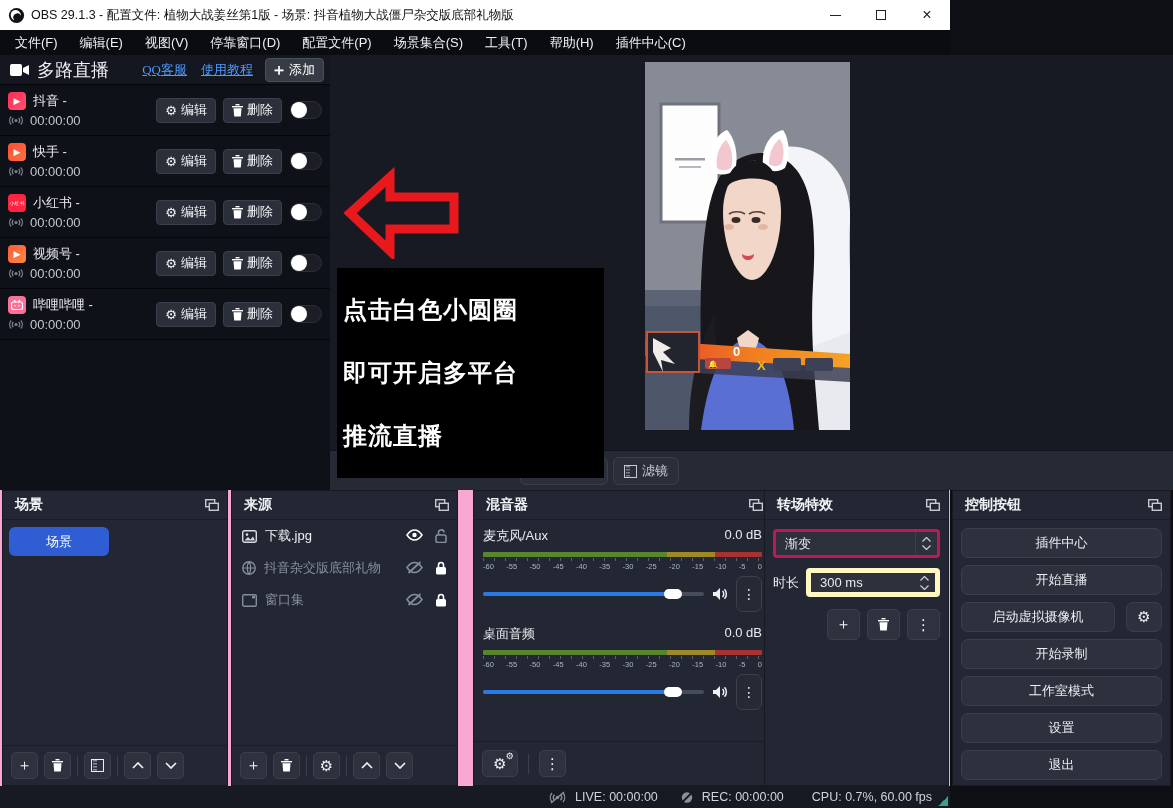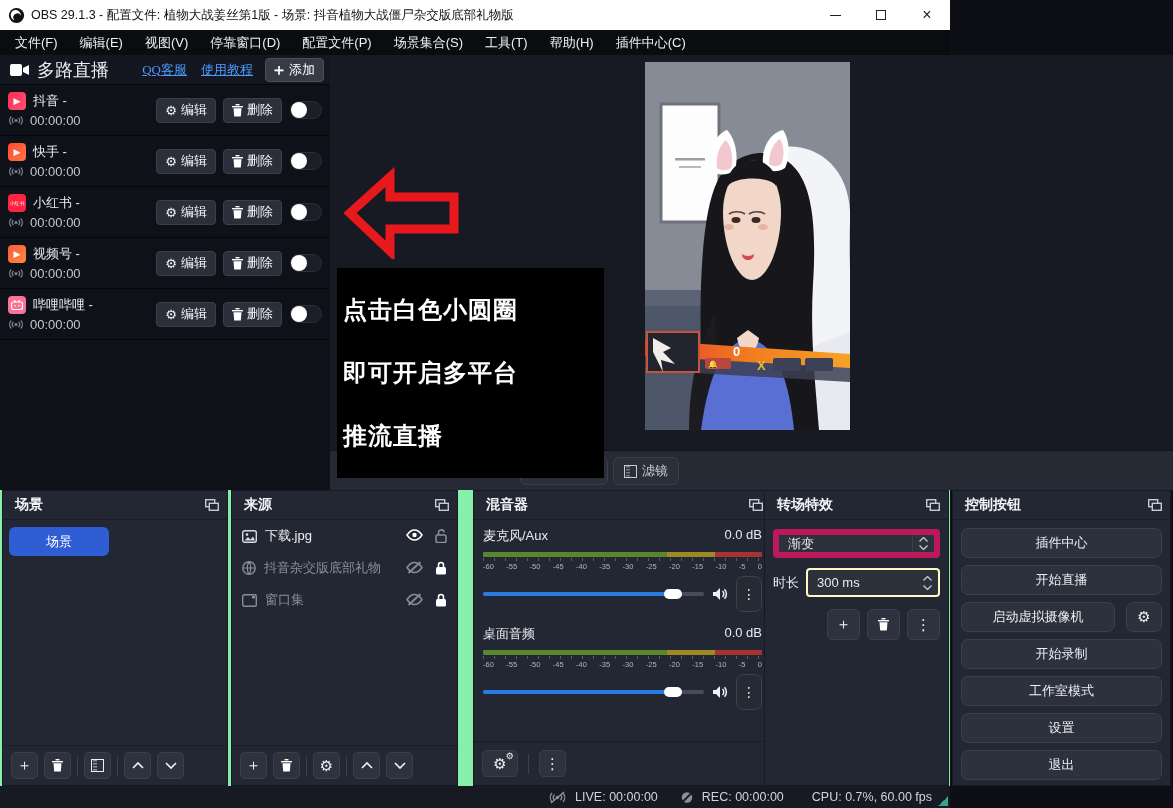--- a/index.html
+++ b/index.html
@@ -1,17 +1,17 @@
 <!DOCTYPE html>
 <html><head>
 <meta charset="utf-8">
 <style>
   * { margin:0; padding:0; box-sizing:border-box; font-family:"Liberation Sans","DejaVu Sans",sans-serif; }
   html,body { width:1173px; height:808px; background:#0d0f15; overflow:hidden; }
-  .window { position:relative; width:950px; height:808px; background:#86efac; }
+  .window { position:relative; width:950px; height:808px; background:#f9a8d4; }
 
   
   .titlebar { position:absolute; left:0; top:0; width:100%; height:30px; background:#ffffff; display:flex; align-items:center; padding-left:8px; }
   .titlebar .title { font-size:12.5px; color:#111; margin-left:6px; white-space:nowrap; }
   .wincontrols { margin-left:auto; display:flex; height:100%; }
   .wbtn { width:46px; height:100%; display:flex; align-items:center; justify-content:center; color:#222; }
   .minglyph { width:11px; height:1px; background:#222; }
   .maxglyph { width:10px; height:10px; border:1px solid #222; }
   .closeglyph { font-size:16px; line-height:1; }
 
@@ -86,26 +86,26 @@
   .slider { position:relative; flex:1; height:4px; background:#464c58; border-radius:2px; }
   .slider .fill { position:absolute; left:0; top:0; height:100%; width:86%; background:#2a7ae4; border-radius:2px; }
   .slider .knob { position:absolute; left:calc(86% - 9px); top:-3px; width:18px; height:10px; background:#fff; border-radius:5px; }
   .spk { color:#f0f1f4; display:flex; }
   .dots-tall { width:26px; height:36px; background:#262a35; border:1px solid #3c414d; border-radius:7px; color:#e8eaee; font-size:14px; display:flex; align-items:center; justify-content:center; }
   .mix-footer { position:absolute; left:0; bottom:0; width:100%; height:44px; border-top:1px solid #1a1d27; display:flex; align-items:center; gap:10px; padding:0 8px; }
   .gearpair { position:relative; font-size:15px; color:#eef0f4; }
   .gearpair small { position:absolute; top:-4px; right:-7px; font-size:9px; }
 
   #dock-transitions { left:764px; width:185px; }
-  .combo { margin:9px 8px 0 8px; height:29px; background:#2d313c; border:6px solid #be185d; border-radius:4px; display:flex; align-items:center; }
+  .combo { margin:9px 8px 0 8px; height:29px; background:#2d313c; border:3px solid #be185d; border-radius:4px; display:flex; align-items:center; }
   .combo .val { flex:1; color:#e8eaee; font-size:13px; padding-left:9px; }
   .combo .spin { width:22px; align-self:stretch; border-left:1px solid #3a3f4b; display:flex; flex-direction:column; align-items:center; justify-content:center; gap:3px; color:#c6cad2; }
   .durrow { display:flex; align-items:center; margin:10px 8px 0 8px; gap:7px; }
   .durrow .durlbl { color:#e8eaee; font-size:13px; white-space:nowrap; }
-  .spinbox { flex:1; height:29px; background:#2d313c; border:2px solid #fef9c3; border-radius:4px; display:flex; align-items:center; }
+  .spinbox { flex:1; height:29px; background:#2d313c; border:5px solid #fef9c3; border-radius:4px; display:flex; align-items:center; }
   .spinbox .val { flex:1; color:#e8eaee; font-size:13px; padding-left:9px; }
   .spinbox .spin { width:22px; display:flex; flex-direction:column; align-items:center; gap:4px; color:#c6cad2; }
   .tr-btns { display:flex; justify-content:flex-end; gap:7px; margin:12px 8px 0 8px; }
   .tr-btns .ibtn { width:33px; height:31px; }
 
   #dock-controls { left:952px; width:219px; }
   .ctl-body { padding:8px 8px 0 8px; display:flex; flex-direction:column; gap:7px; }
   .cbtn { height:30px; background:#2d313d; border:1px solid #3a3f4b; border-radius:7px; color:#eceef2; font-size:13px; display:flex; align-items:center; justify-content:center; }
   .vcamrow { display:flex; gap:11px; }
   .vcamrow .cbtn.wide { flex:1; }

